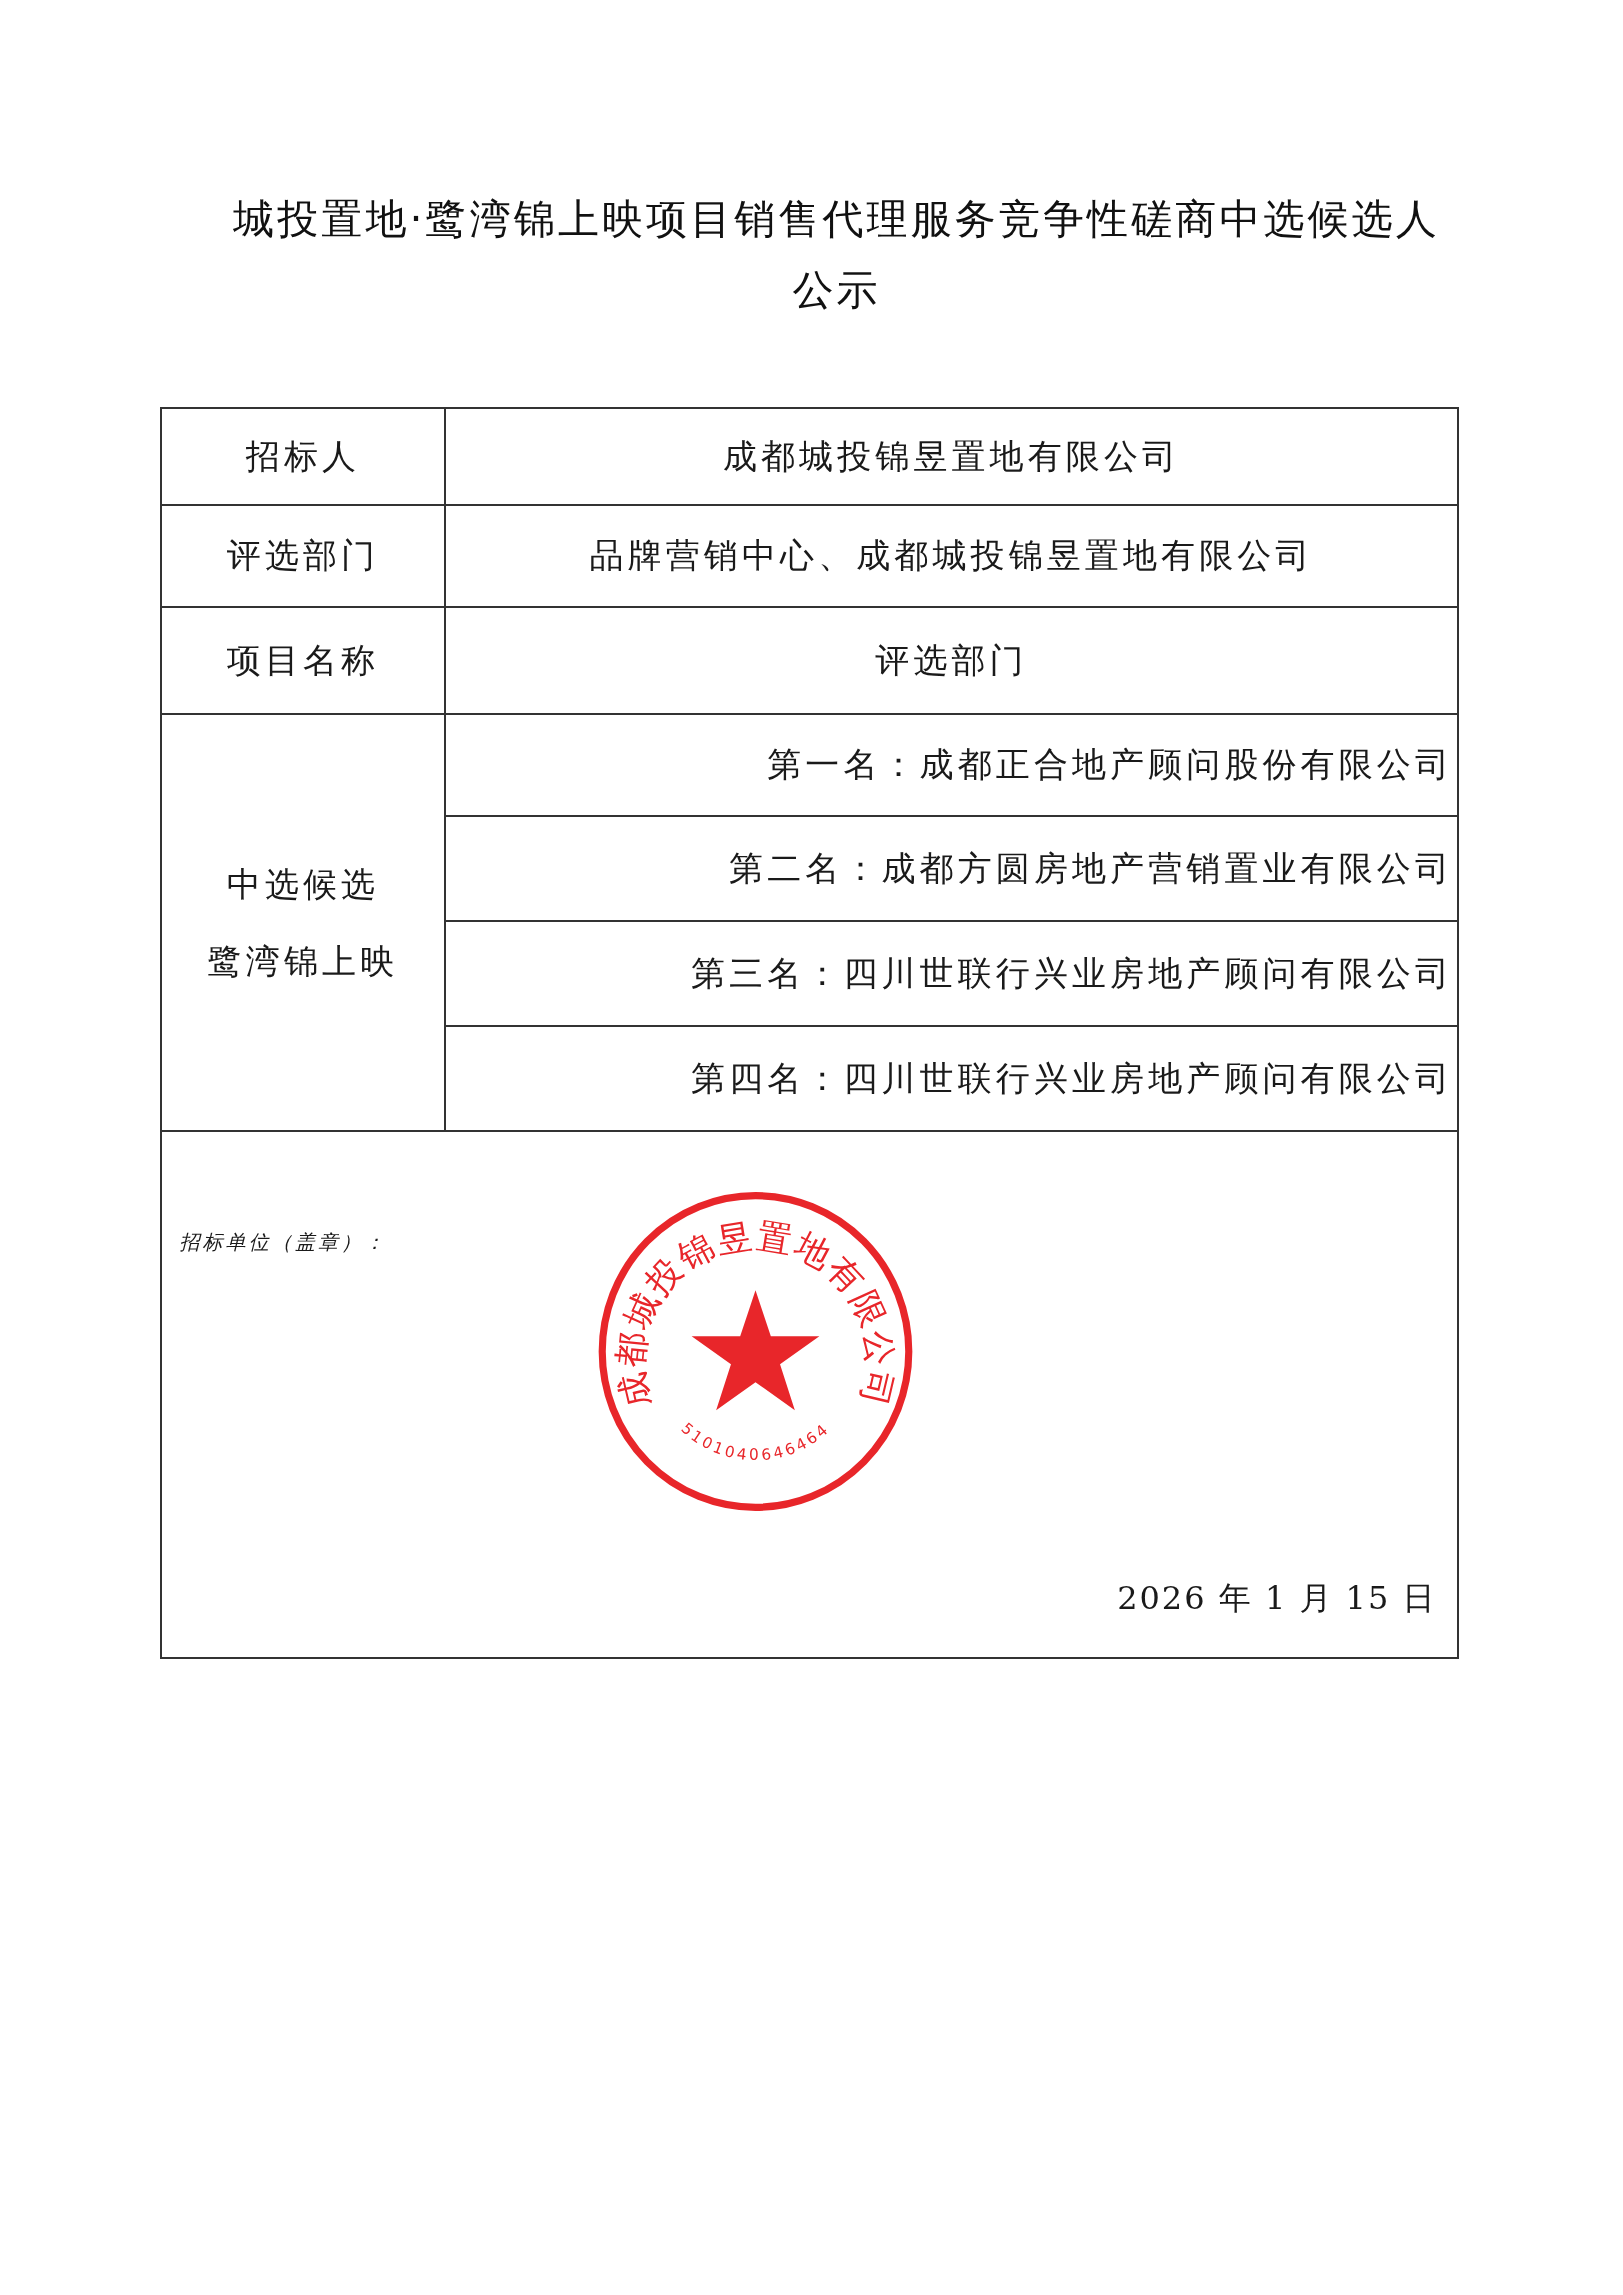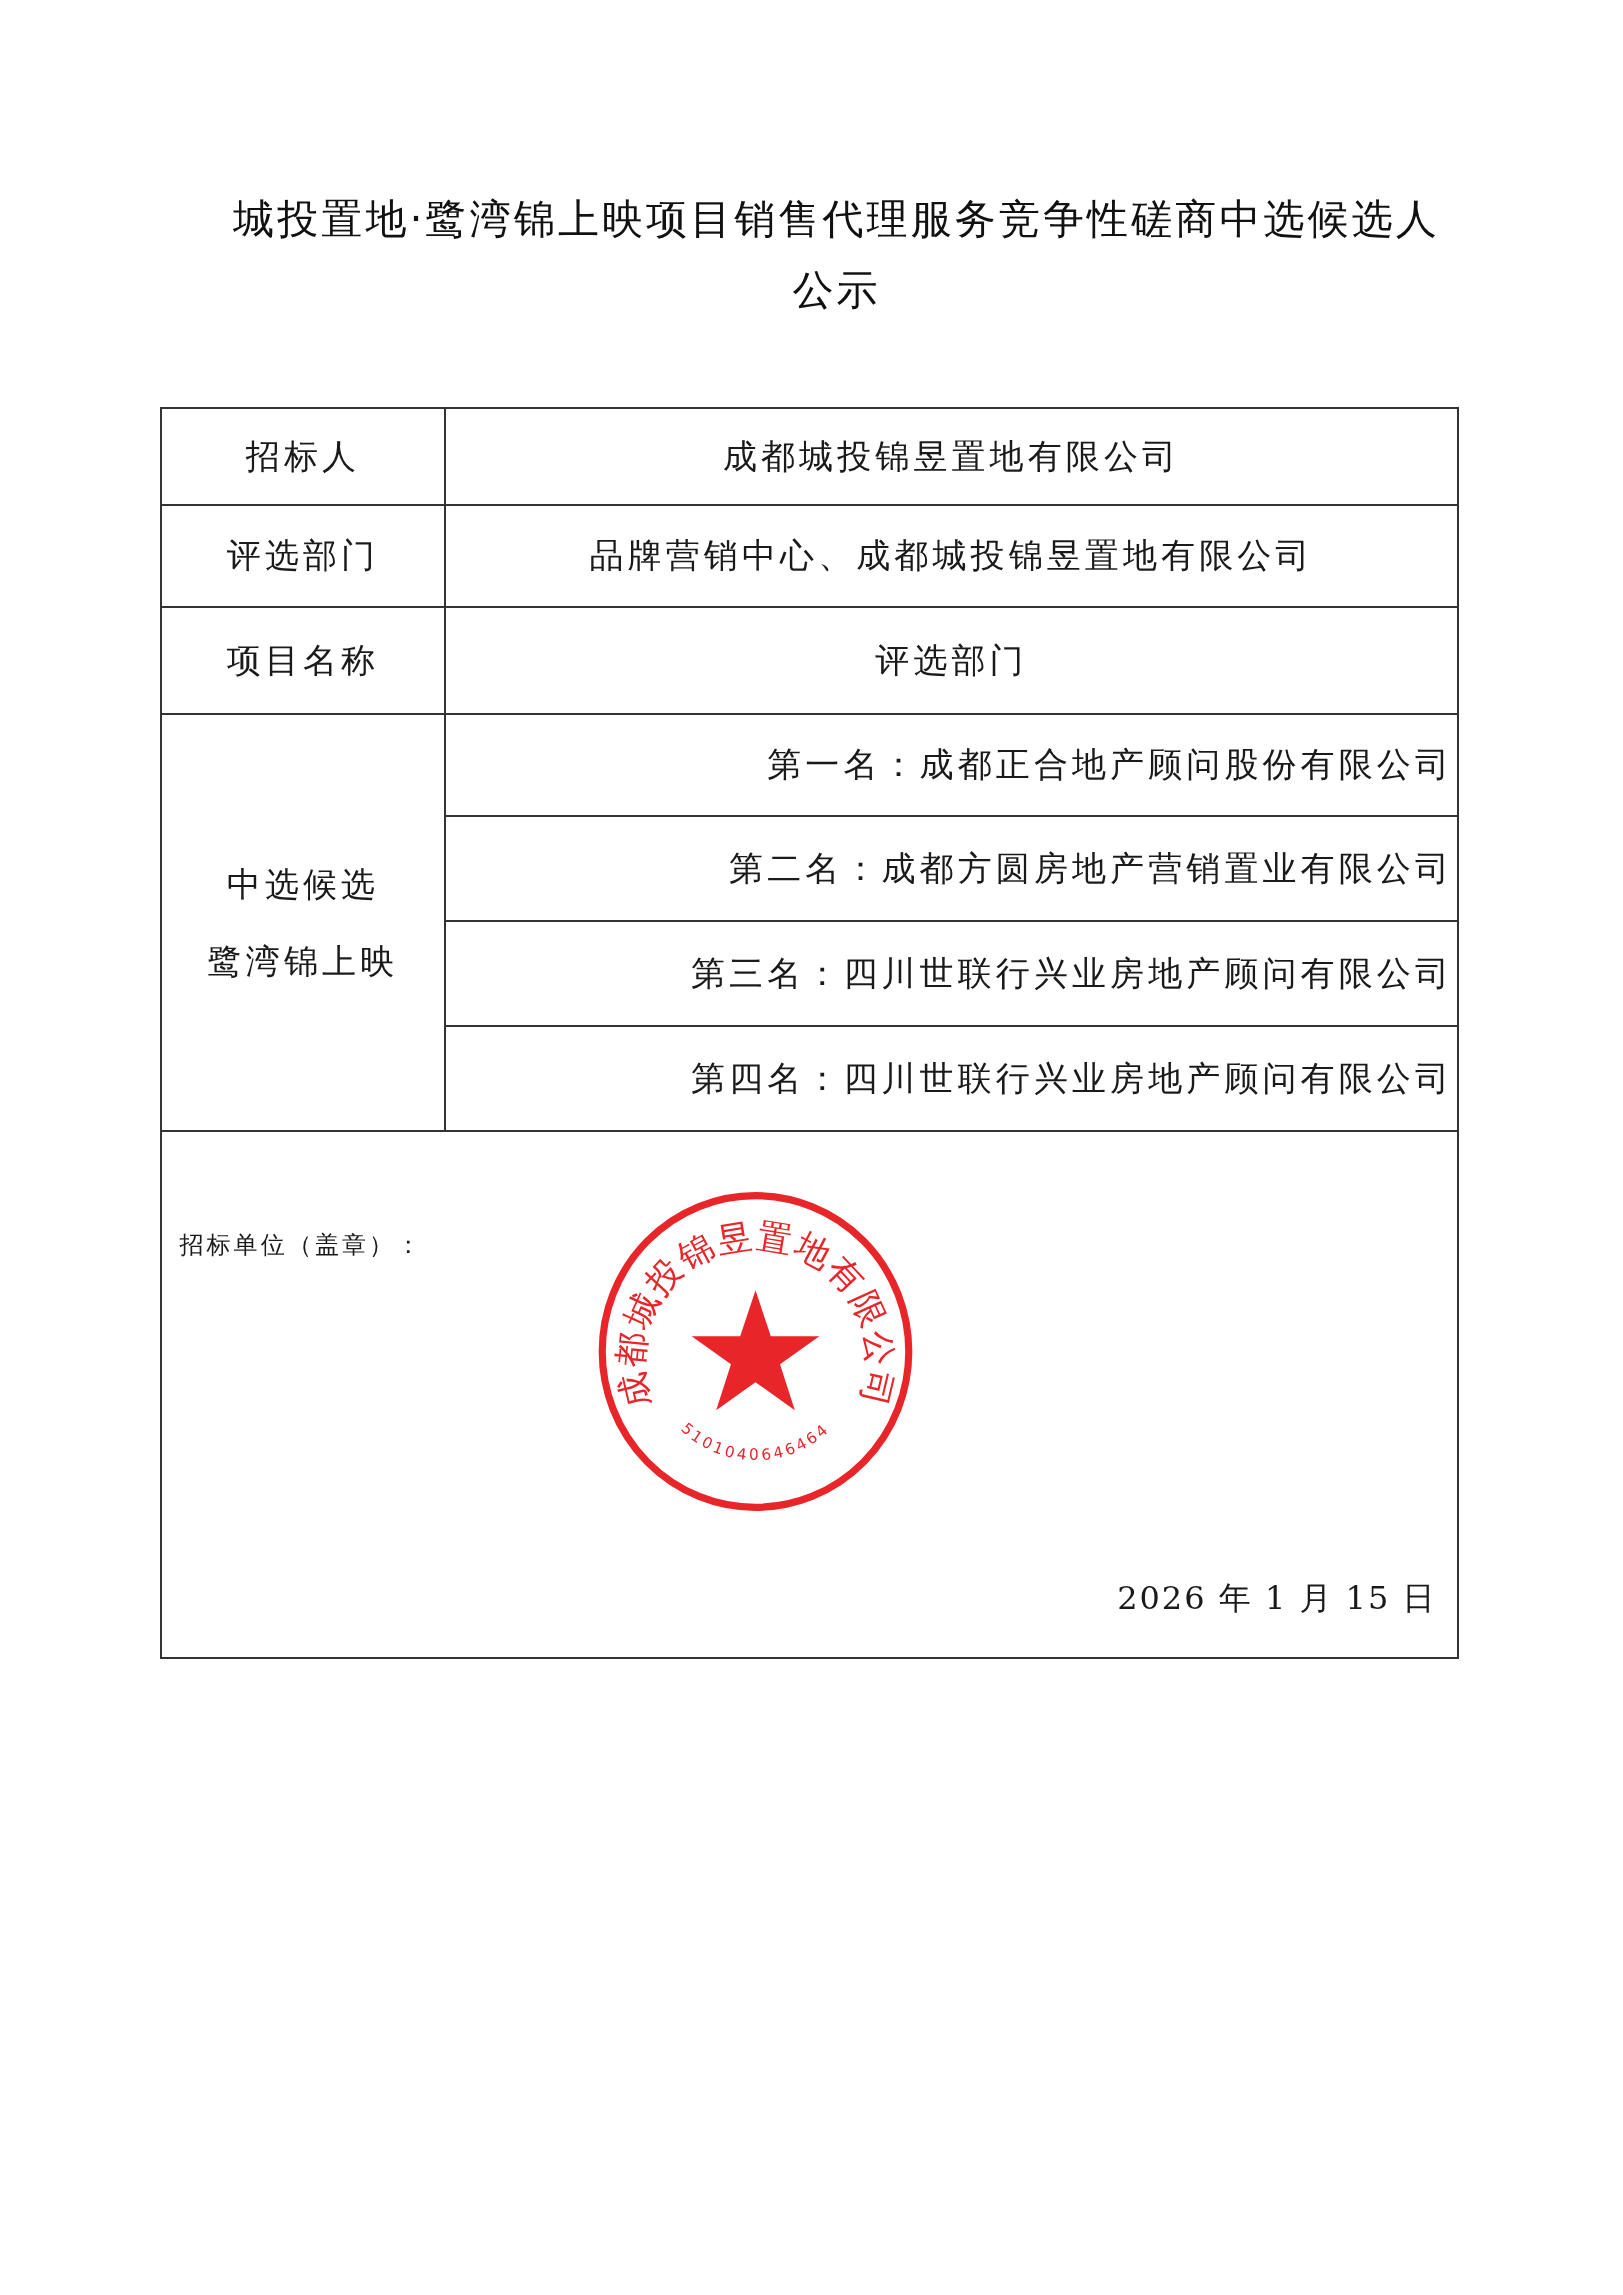--- a/index.html
+++ b/index.html
@@ -12,21 +12,21 @@
     .title.l2 { top: 263px; }
     table.notice { position: absolute; left: 160px; top: 407px; width: 1299px;
                    border-collapse: collapse; table-layout: fixed; }
     table.notice td { border: 2px solid #333; padding: 4px; vertical-align: middle;
                       font-size: 34px; letter-spacing: 4.1px; }
     td.label { width: 274px; text-align: center; }
     td.value { text-align: center; }
     td.cand { text-align: right; padding-left: 18.4px !important; }
     .rank-label { white-space: pre; }
     td.sign { height: 517px; position: relative; vertical-align: top; }
-    .sign-label { position: absolute; left: 17.4px; top: 97px; font-size: 24px; letter-spacing: 3.1px; }
+    .sign-label { position: absolute; left: 17.4px; top: 97px; font-size: 20px; letter-spacing: 3.1px; font-style: italic; }
     .sign-date { position: absolute; right: 20.5px; bottom: 36px; font-size: 32px; letter-spacing: 2px; }
     .stamp { position: absolute; left: 430px; top: 56px; width: 327px; height: 327px; }
     .lab2 { line-height: 77px; }
   </style>
 </head>
 <body>
 
 <div class="title l1">城投置地·鹭湾锦上映项目销售代理服务竞争性磋商中选候选人</div>
 <div class="title l2">公示</div>
 

